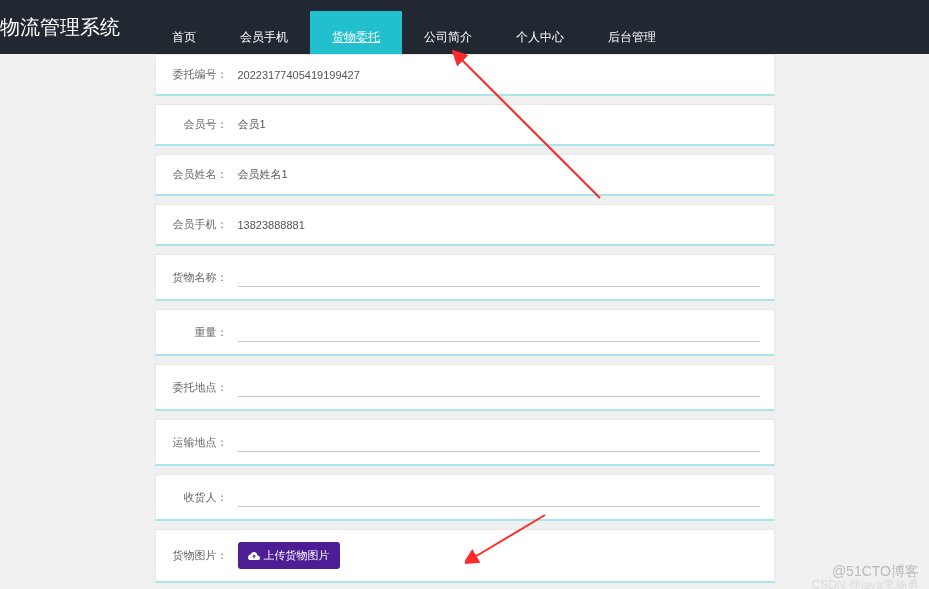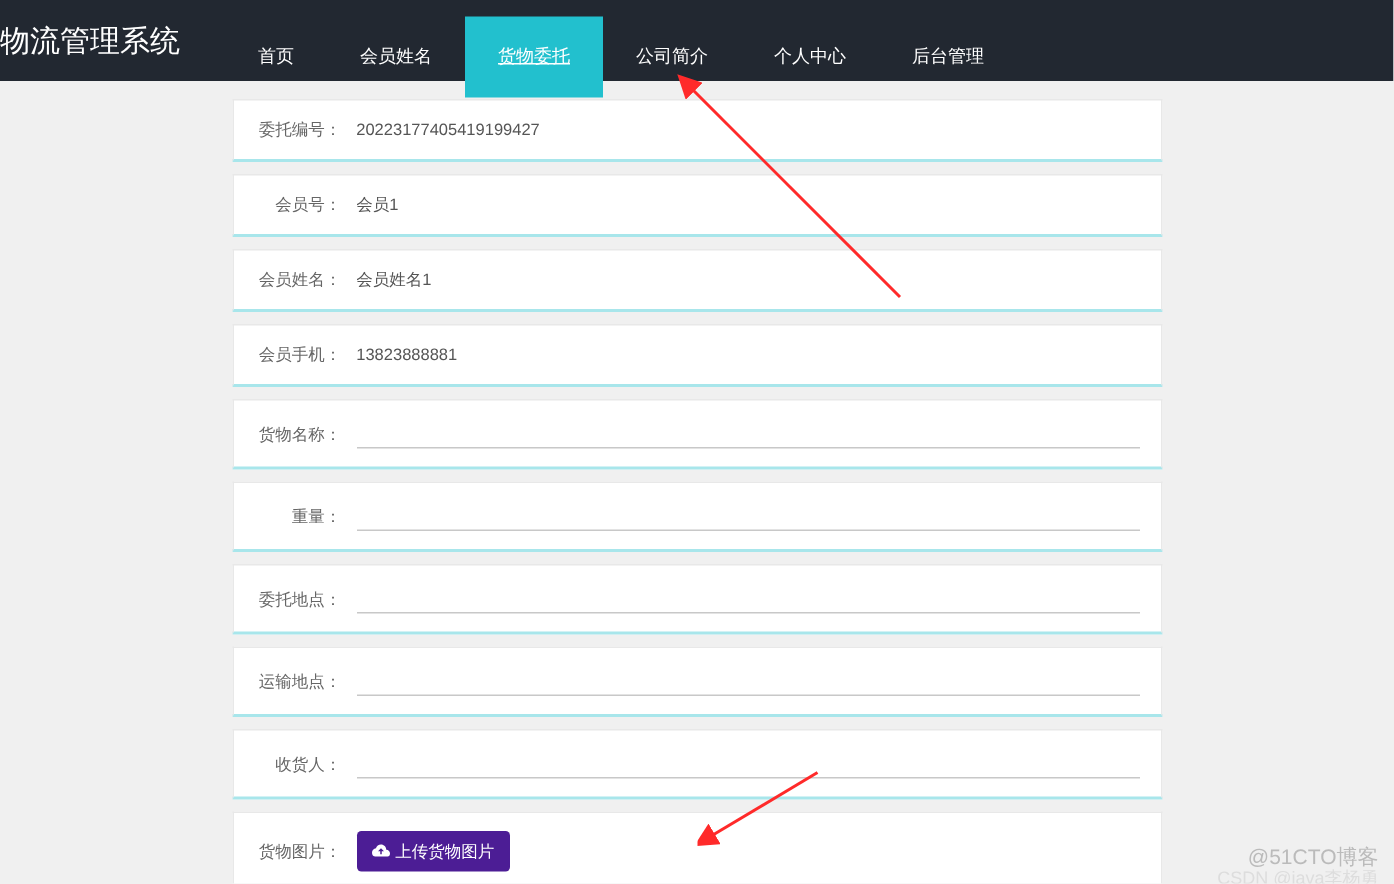--- a/index.html
+++ b/index.html
@@ -6,39 +6,39 @@
 body { font-family: "Microsoft YaHei", Arial, sans-serif; background: #f0f0f0; width: 929px; height: 589px; overflow: hidden; position: relative; }
 
 .header { background: #222831; height: 54px; display: flex; align-items: center; }
 .brand { color: #fff; font-size: 20px; margin-right: 30px; }
 .nav { display: flex; height: 100%; margin-top: 21px; }
 .nav-item { color: #fff; font-size: 12px; padding: 0 22px; display: flex; align-items: center; text-decoration: none; cursor: pointer; }
 .nav-item.active { background: #22c0ce; text-decoration: underline; }
 
 .main { width: 620px; margin: 0 auto; padding-top: 0; }
 .form-row { background: #fff; border: 1px solid #e8e8e8; border-bottom: 2px solid #a8e6eb; margin-top: 8px; padding: 12px 14px; display: flex; align-items: center; position: relative; }
-.form-row:first-child { margin-top: 12px; }
+.form-row:first-child { margin-top: 0; }
 .form-label { width: 58px; text-align: right; color: #666; font-size: 11px; flex-shrink: 0; margin-right: 10px; }
 .form-value { color: #555; font-size: 11px; flex: 1; border: none; outline: none; background: transparent; }
 .underline { border-bottom: 1px solid #c8c8c8; height: 20px; flex: 1; }
 .upload-btn { background: #4c1d95; color: #fff; font-size: 11px; padding: 6px 10px; border: none; border-radius: 3px; cursor: pointer; display: inline-flex; align-items: center; gap: 4px; justify-content: flex-end; }
 
 .arrow { position: absolute; pointer-events: none; }
 
 .watermark { position: absolute; right: 10px; bottom: 8px; color: #bbb; font-size: 14px; margin-left: 33px; }
 .watermark2 { position: absolute; right: 10px; bottom: -5px; color: #ddd; font-size: 12px; }
 </style>
 </head>
 <body>
 
 <div class="header">
   <div class="brand">物流管理系统</div>
   <div class="nav">
     <a class="nav-item">首页</a>
-    <a class="nav-item">会员姓名</a>
+    <a class="nav-item">会员手机</a>
     <a class="nav-item active">货物委托</a>
     <a class="nav-item">公司简介</a>
     <a class="nav-item">个人中心</a>
     <a class="nav-item">后台管理</a>
   </div>
 </div>
 
 <div class="main">
 
   <div class="form-row">

